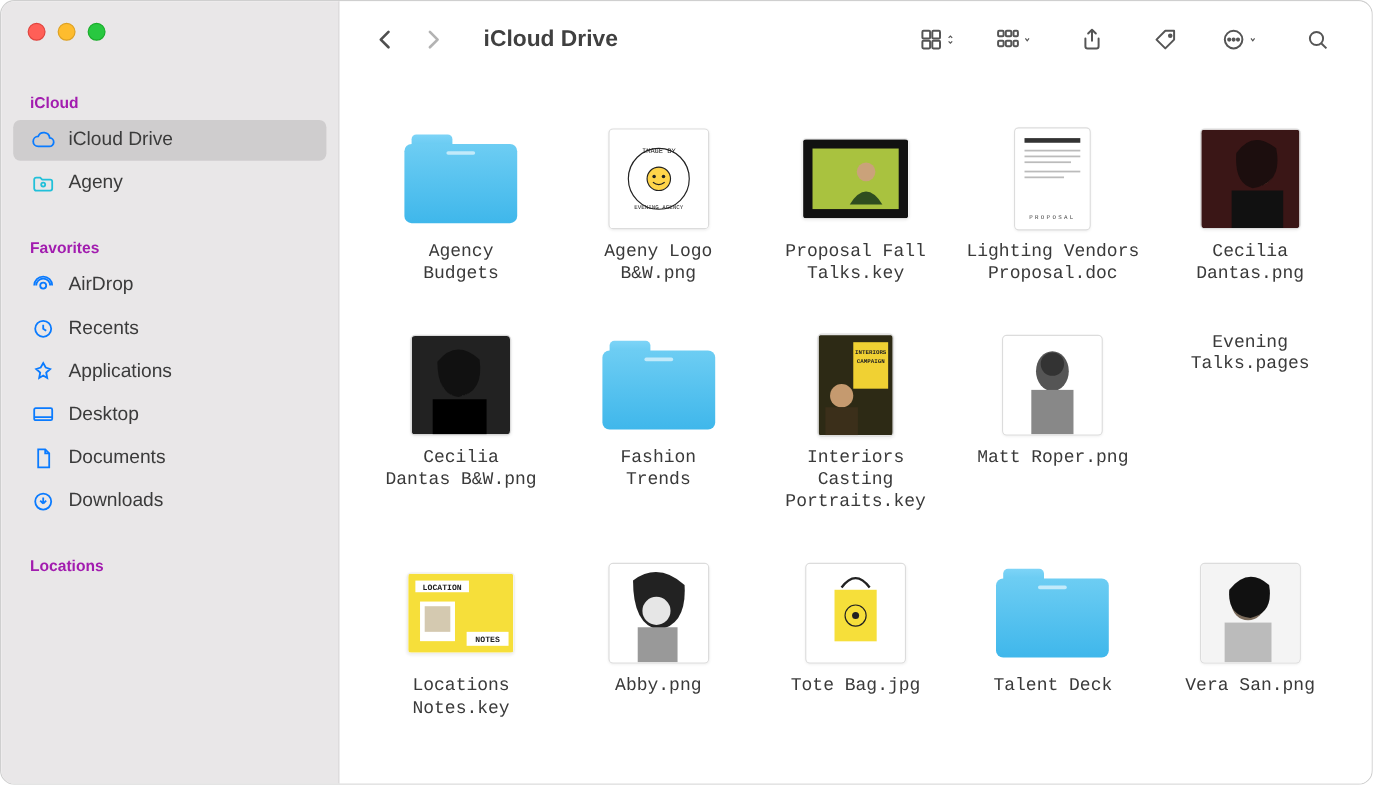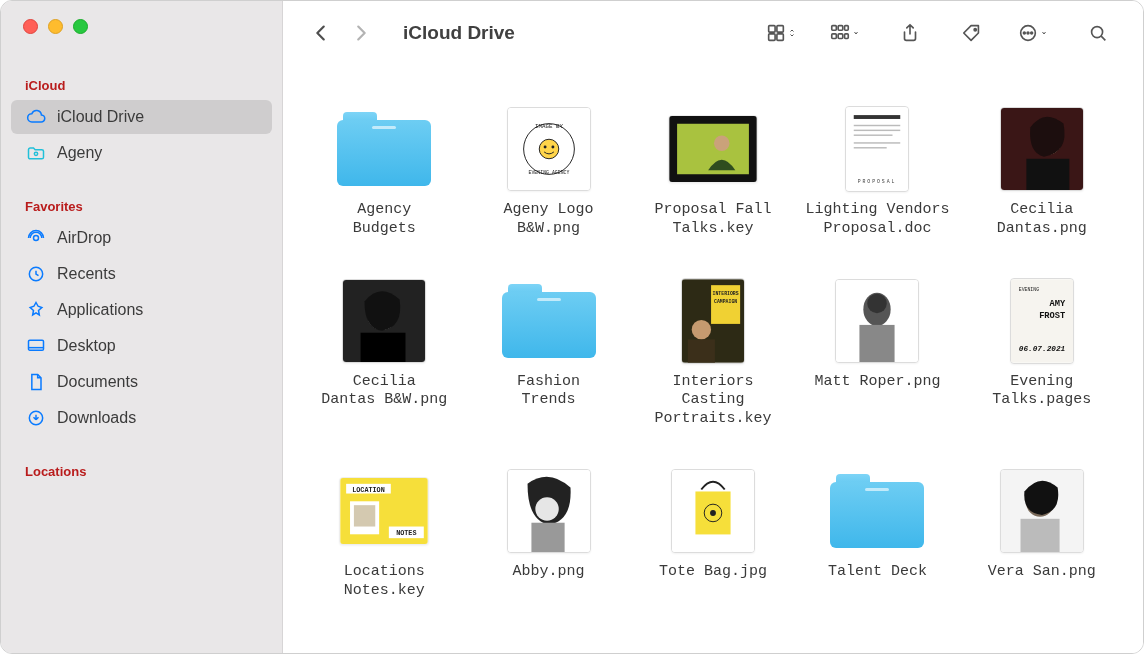--- a/index.html
+++ b/index.html
@@ -37,21 +37,21 @@
   .tl {
     width: 15px; height: 15px; border-radius: 50%;
   }
   .tl.red { background:#ff5f57; border:0.5px solid #e0443e;}
   .tl.yellow { background:#febc2e; border:0.5px solid #dea123;}
   .tl.green { background:#28c840; border:0.5px solid #1aad2b;}
 
   .section-header {
     font-size: 13px;
     font-weight: 600;
-    color: #b91c1c;
+    color: #a21caf;
     padding: 4px 24px 6px;
   }
   .sidebar-item {
     display: flex;
     align-items: center;
     gap: 10px;
     padding: 6px 14px;
     margin: 1px 10px;
     border-radius: 6px;
     font-size: 16px;
@@ -482,33 +482,20 @@
                     <ellipse cx="42" cy="30" rx="14" ry="17" fill="#555"></ellipse>
                     <rect x="24" y="46" width="36" height="38" fill="#888"></rect>
                     <circle cx="42" cy="24" r="10" fill="#333"></circle>
                   </svg>
                 </div>
               </div>
             </div>
             <div class="file-label">Matt Roper.png</div>
           </div>
           <div class="file">
-            <div class="thumb-outer">
-              <div class="thumb portrait">
-                <div class="art">
-                  <svg viewBox="0 0 64 86">
-                    <rect width="64" height="86" fill="#f6f4ef"></rect>
-                    <text x="8" y="12" font-size="5" fill="#222">EVENING</text>
-                    <text x="56" y="28" font-size="9" fill="#111" text-anchor="end" font-weight="800">AMY</text>
-                    <text x="56" y="40" font-size="9" fill="#111" text-anchor="end" font-weight="800">FROST</text>
-                    <text x="56" y="74" font-size="8" fill="#111" text-anchor="end" font-weight="700" font-style="italic">06.07.2021</text>
-                  </svg>
-                </div>
-              </div>
-            </div>
             <div class="file-label">Evening
 Talks.pages</div>
           </div>
           <div class="file">
             <div class="thumb-outer">
               <div class="thumb landscape">
                 <div class="art">
                   <svg viewBox="0 0 90 68">
                     <rect width="90" height="68" fill="#f6df3a"></rect>
                     <rect x="6" y="6" width="46" height="10" fill="#fff"></rect>

